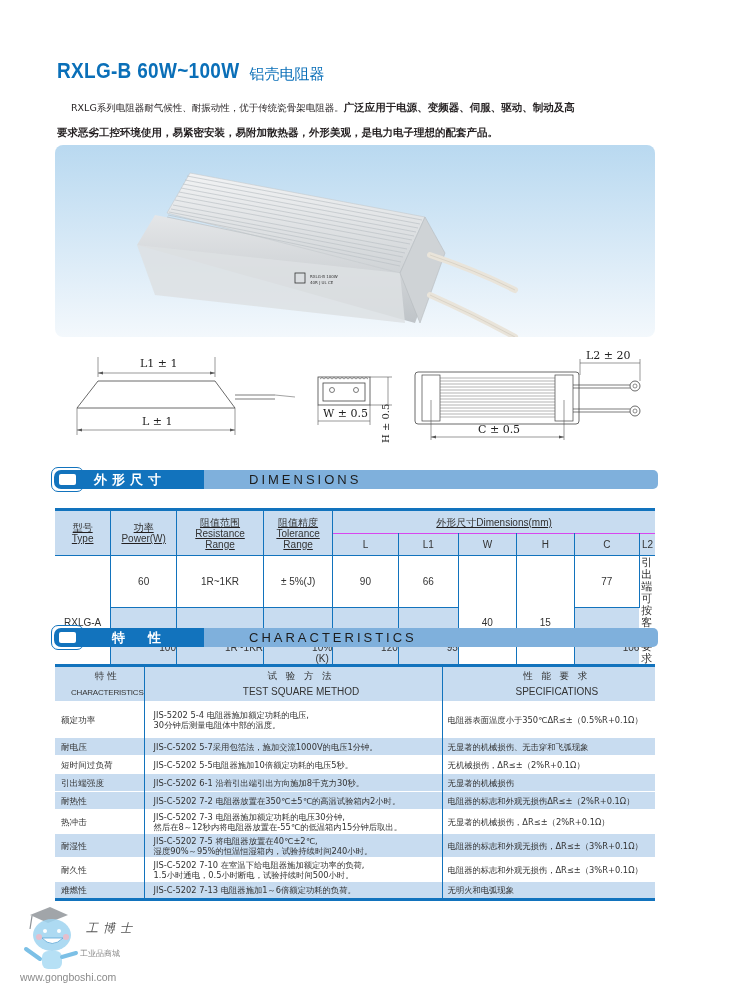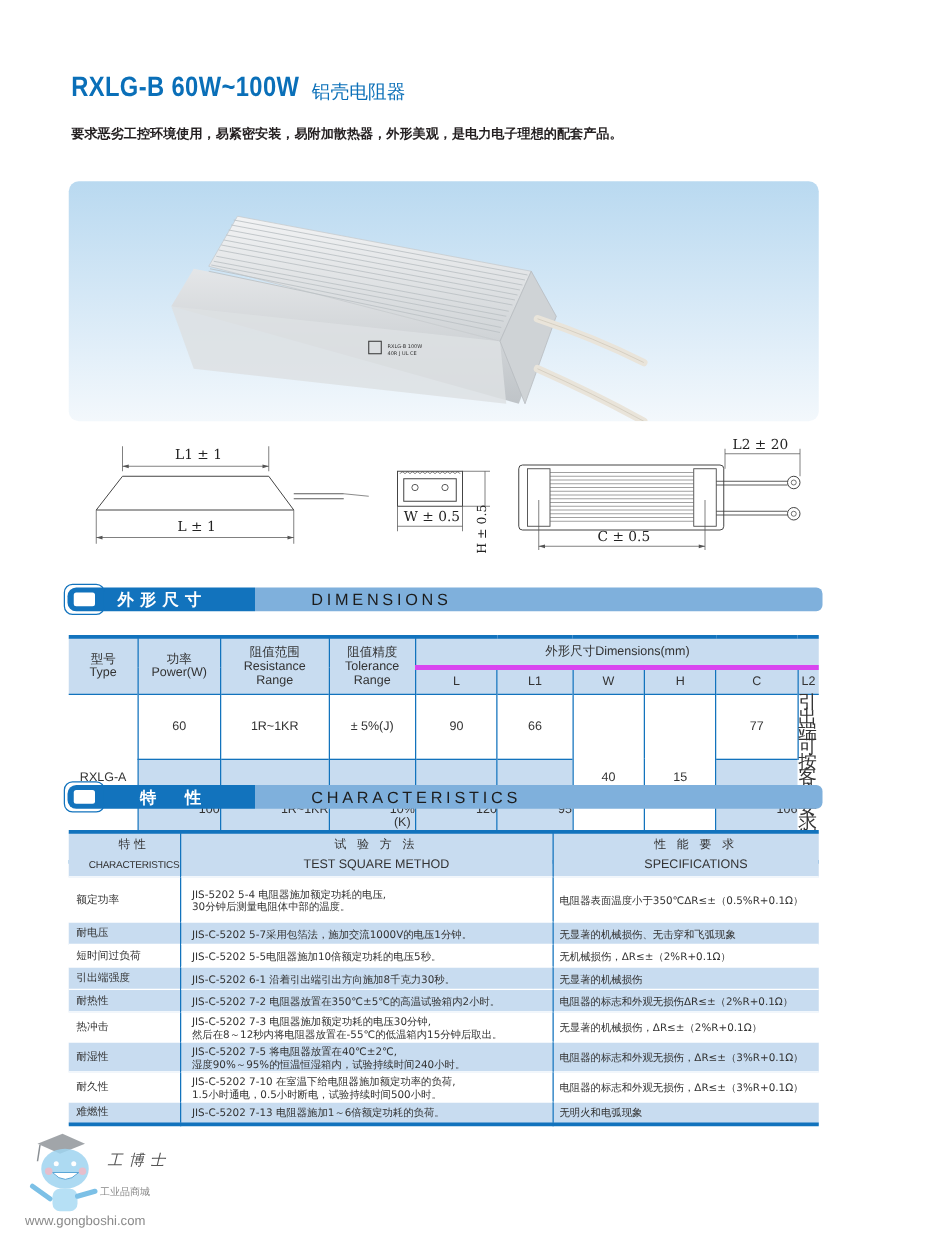--- a/index.html
+++ b/index.html
@@ -26,27 +26,27 @@
   .banner .frame { position: absolute; left: -3px; top: -3px; width: 33px; height: 25px; border: 1.5px solid #1273bd; border-radius: 7px; background: transparent; }
   .banner .box { position: absolute; left: 5px; top: 4px; width: 17px; height: 11px; background: #ffffff; border-radius: 2px; }
   .banner .cn { position: absolute; left: 40px; top: 1px; font-size: 13px; color: #ffffff; letter-spacing: 5px; font-weight: bold; }
   .banner .en { position: absolute; left: 195px; top: 2px; font-family: "Liberation Sans", sans-serif; font-size: 13px; letter-spacing: 3px; color: #1c1c1c; }
 
   table { border-collapse: collapse; position: absolute; font-family: "Liberation Sans", sans-serif; }
   .dim-table { left: 55px; top: 508px; width: 600px; border-top: 3px solid #1273bd; border-bottom: 3px solid #1273bd; }
   .dim-table th, .dim-table td { font-weight: normal; text-align: center; font-size: 10px; color: #333; }
   .dim-table th { background: #c8dcf0; border-right: 1px solid #1273bd; line-height: 11px; padding: 2px 2px; }
   .dim-table th:last-child { border-right: none; }
-  .dim-table .hdr-top { height: 24px; border-bottom: 4px solid #d946ef; }
+  .dim-table .hdr-top { height: 24px; border-bottom: 1px solid #d946ef; text-decoration: underline; }
   .dim-table .hdr-sub th { height: 22px; }
   .dim-table td { height: 22px; border-right: 1px solid #1273bd; border-top: 1px solid #1273bd; }
   .dim-table td:last-child { border-right: none; }
   .dim-table .alt td.shade { background: #c8dcf0; padding-left: 48px; }
   .dim-table td.white { background: #fff; }
-  .dim-table td.l2 { font-size: 15px; line-height: 12px; letter-spacing: 1.5px; }
+  .dim-table td.l2 { font-size: 11px; line-height: 12px; letter-spacing: 1.5px; }
 
   .chr-table { left: 55px; top: 664px; width: 600px; border-top: 3px solid #1273bd; border-bottom: 3px solid #1273bd; }
   .chr-table th { background: #c8dcf0; font-weight: normal; font-size: 10px; line-height: 16px; border-right: 1px solid #1273bd; text-align: center; color: #333; height: 36px; padding-left: 16px; }
   .chr-table th:last-child { border-right: none; }
   .chr-table th .small { font-size: 8px; letter-spacing: -0.2px; }
   .chr-table th .cnh { letter-spacing: 3px; font-size: 9.5px; }
   .chr-table td { font-family: "DejaVu Sans", sans-serif; font-size: 8.3px; line-height: 10px; padding: 1px 6px; border-right: 1px solid #1273bd; color: #333; vertical-align: middle; }
   .chr-table td:last-child { border-right: none; }
   .chr-table tr.shade td { background: #c8dcf0; }
   .chr-table tr.row td { border-top: 1px solid #ffffff; }
@@ -61,20 +61,21 @@
 </style>
 </head>
 <body>
 
 <div class="title">
   <span class="title-en">RXLG-B 60W~100W</span>
   <span class="title-cn">铝壳电阻器</span>
 </div>
 
 <div class="intro">
+  <div class="indent"><span class="plain">RXLG系列电阻器耐气候性、耐振动性，优于传统瓷骨架电阻器。</span><span class="bold">广泛应用于电源、变频器、伺服、驱动、制动及高</span></div>
   <div class="bold">要求恶劣工控环境使用，易紧密安装，易附加散热器，外形美观，是电力电子理想的配套产品。</div>
 </div>
 
 <div class="photo">
   <svg width="600" height="192" viewBox="0 0 600 192">
     <defs>
       <linearGradient id="body" x1="0" y1="0" x2="0" y2="1">
         <stop offset="0" stop-color="#f2f3f4"></stop>
         <stop offset="1" stop-color="#cfd3d6"></stop>
       </linearGradient>

